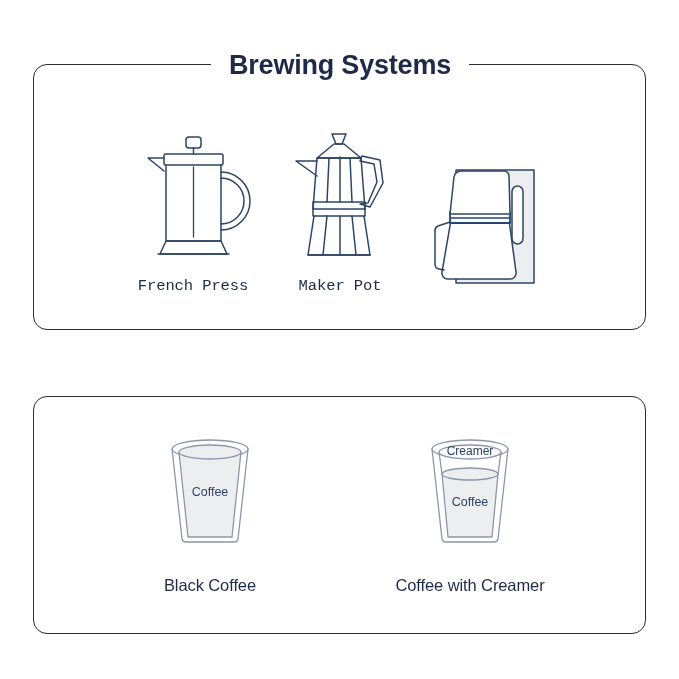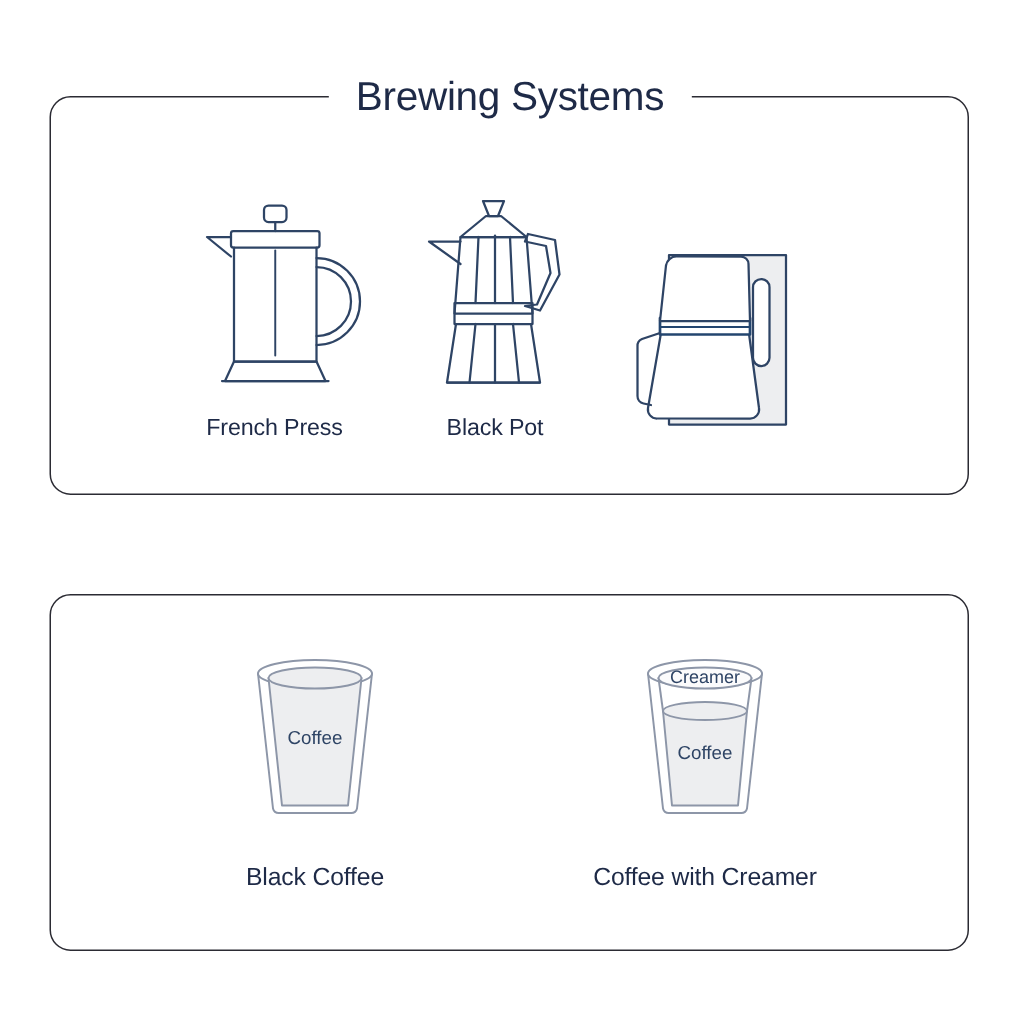--- a/index.html
+++ b/index.html
@@ -43,21 +43,21 @@
     width: 613px;
     height: 238px;
   }
 
   
   .section-title {
     position: absolute;
     background: #ffffff;
     padding: 0 18px;
     font-size: 27px;
-    font-weight: normal;
+    font-weight: bold;
     letter-spacing: -0.2px;
     color: #1e2a47;
     white-space: nowrap;
     line-height: 1;
     transform: translate(-50%, -50%);
     text-align: center;
   }
   #title-brewing {
     left: 340px;
     top: 65px;
@@ -68,24 +68,25 @@
   }
 
   
   .items-row {
     position: absolute;
     display: flex;
     align-items: flex-end;
     justify-content: center;
   }
   #row-brewing {
-    left: 35px;
+    left: 45px;
     top: 110px;
     width: 590px;
     height: 185px;
+    font-family: Liberation Mono, monospace;
   }
   #row-ideal {
     left: 80px;
     top: 435px;
     width: 520px;
     height: 160px;
   }
 
   .item {
     display: flex;
@@ -181,21 +182,21 @@
             <line x1="66" y1="27" x2="68" y2="71"></line>
 
             <line x1="43" y1="85" x2="39" y2="124"></line>
             <line x1="56" y1="85" x2="56" y2="124"></line>
             <line x1="68" y1="85" x2="72" y2="124"></line>
 
             <path d="M78 25 L96 29 L99 52 L86 76 L76 73 L84 72 L93 51 L90 33 L76 30 z"></path>
           </g>
         </svg>
       </div>
-      <div class="item-label">Black Pot</div>
+      <div class="item-label">Maker Pot</div>
     </div>
 
 
     <div class="item">
       <div class="item-art">
         <svg width="126" height="135" viewBox="0 0 126 135">
           <g stroke="#2e4465" stroke-width="1.5" stroke-linecap="round" stroke-linejoin="round">
 
             <rect x="32" y="10" width="78" height="113" fill="#edeef0"></rect>
 

